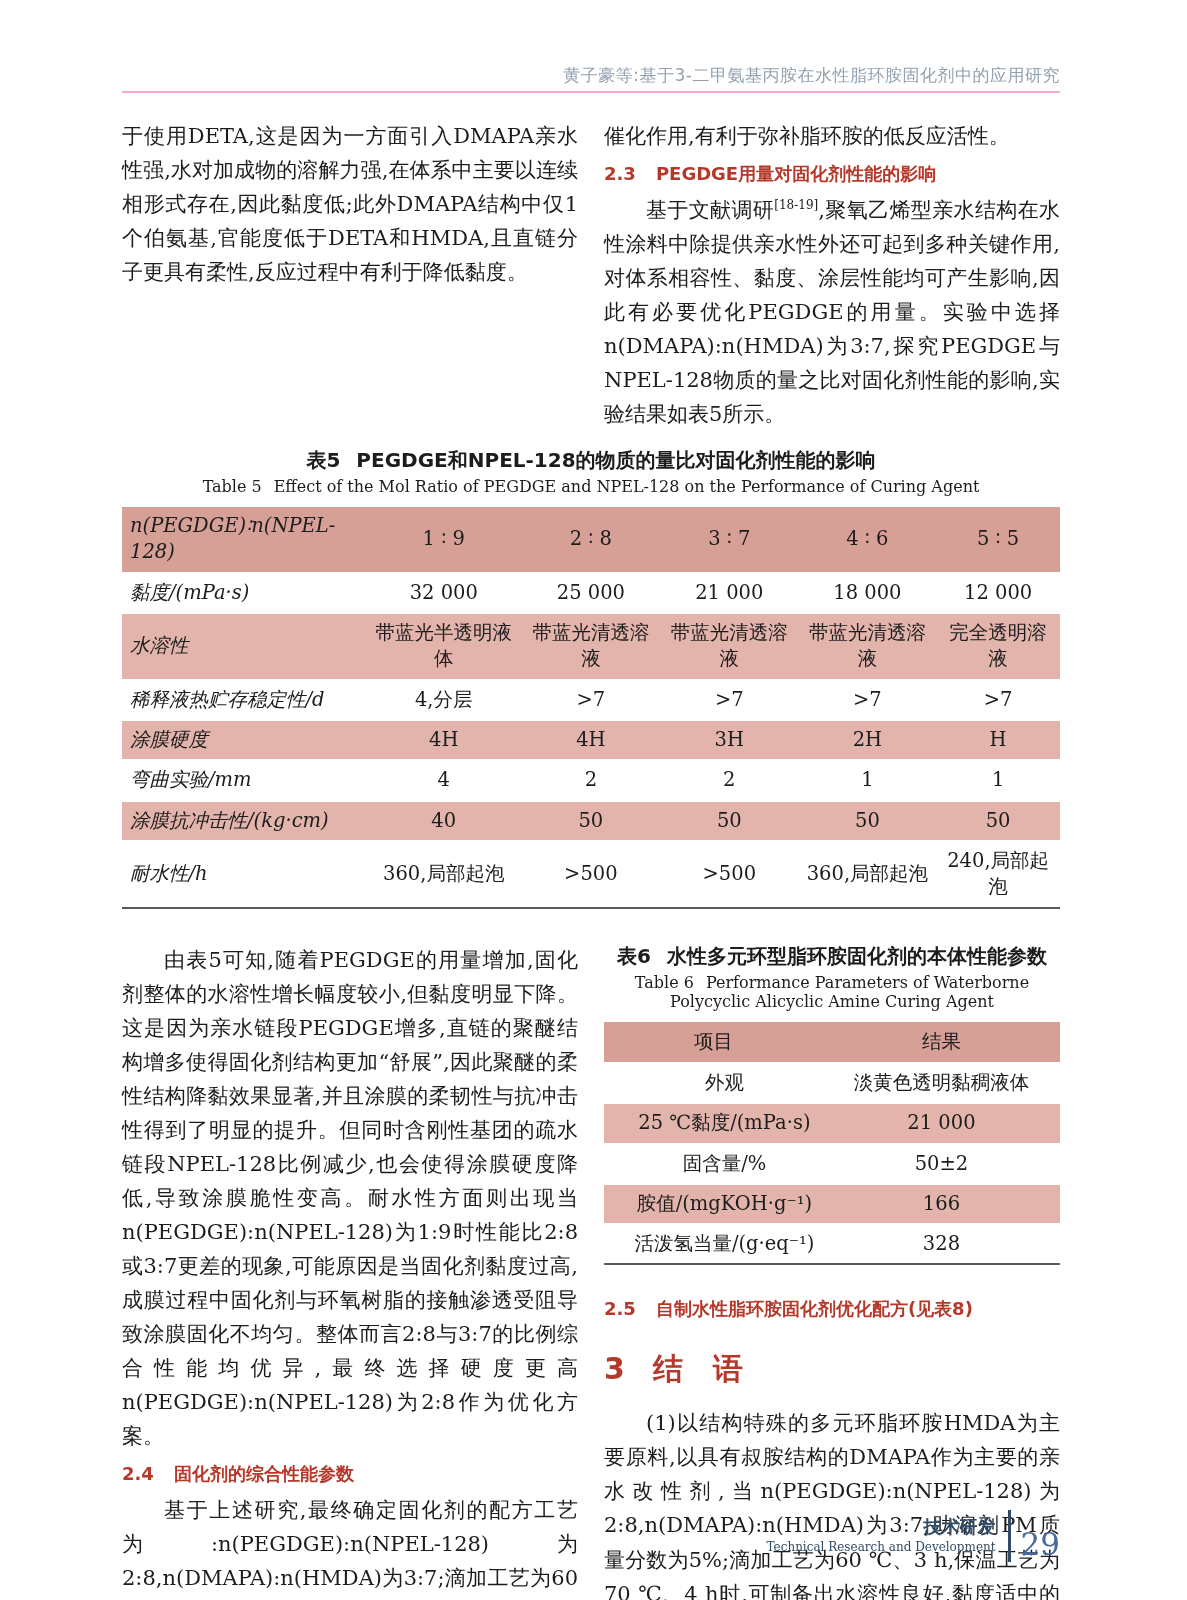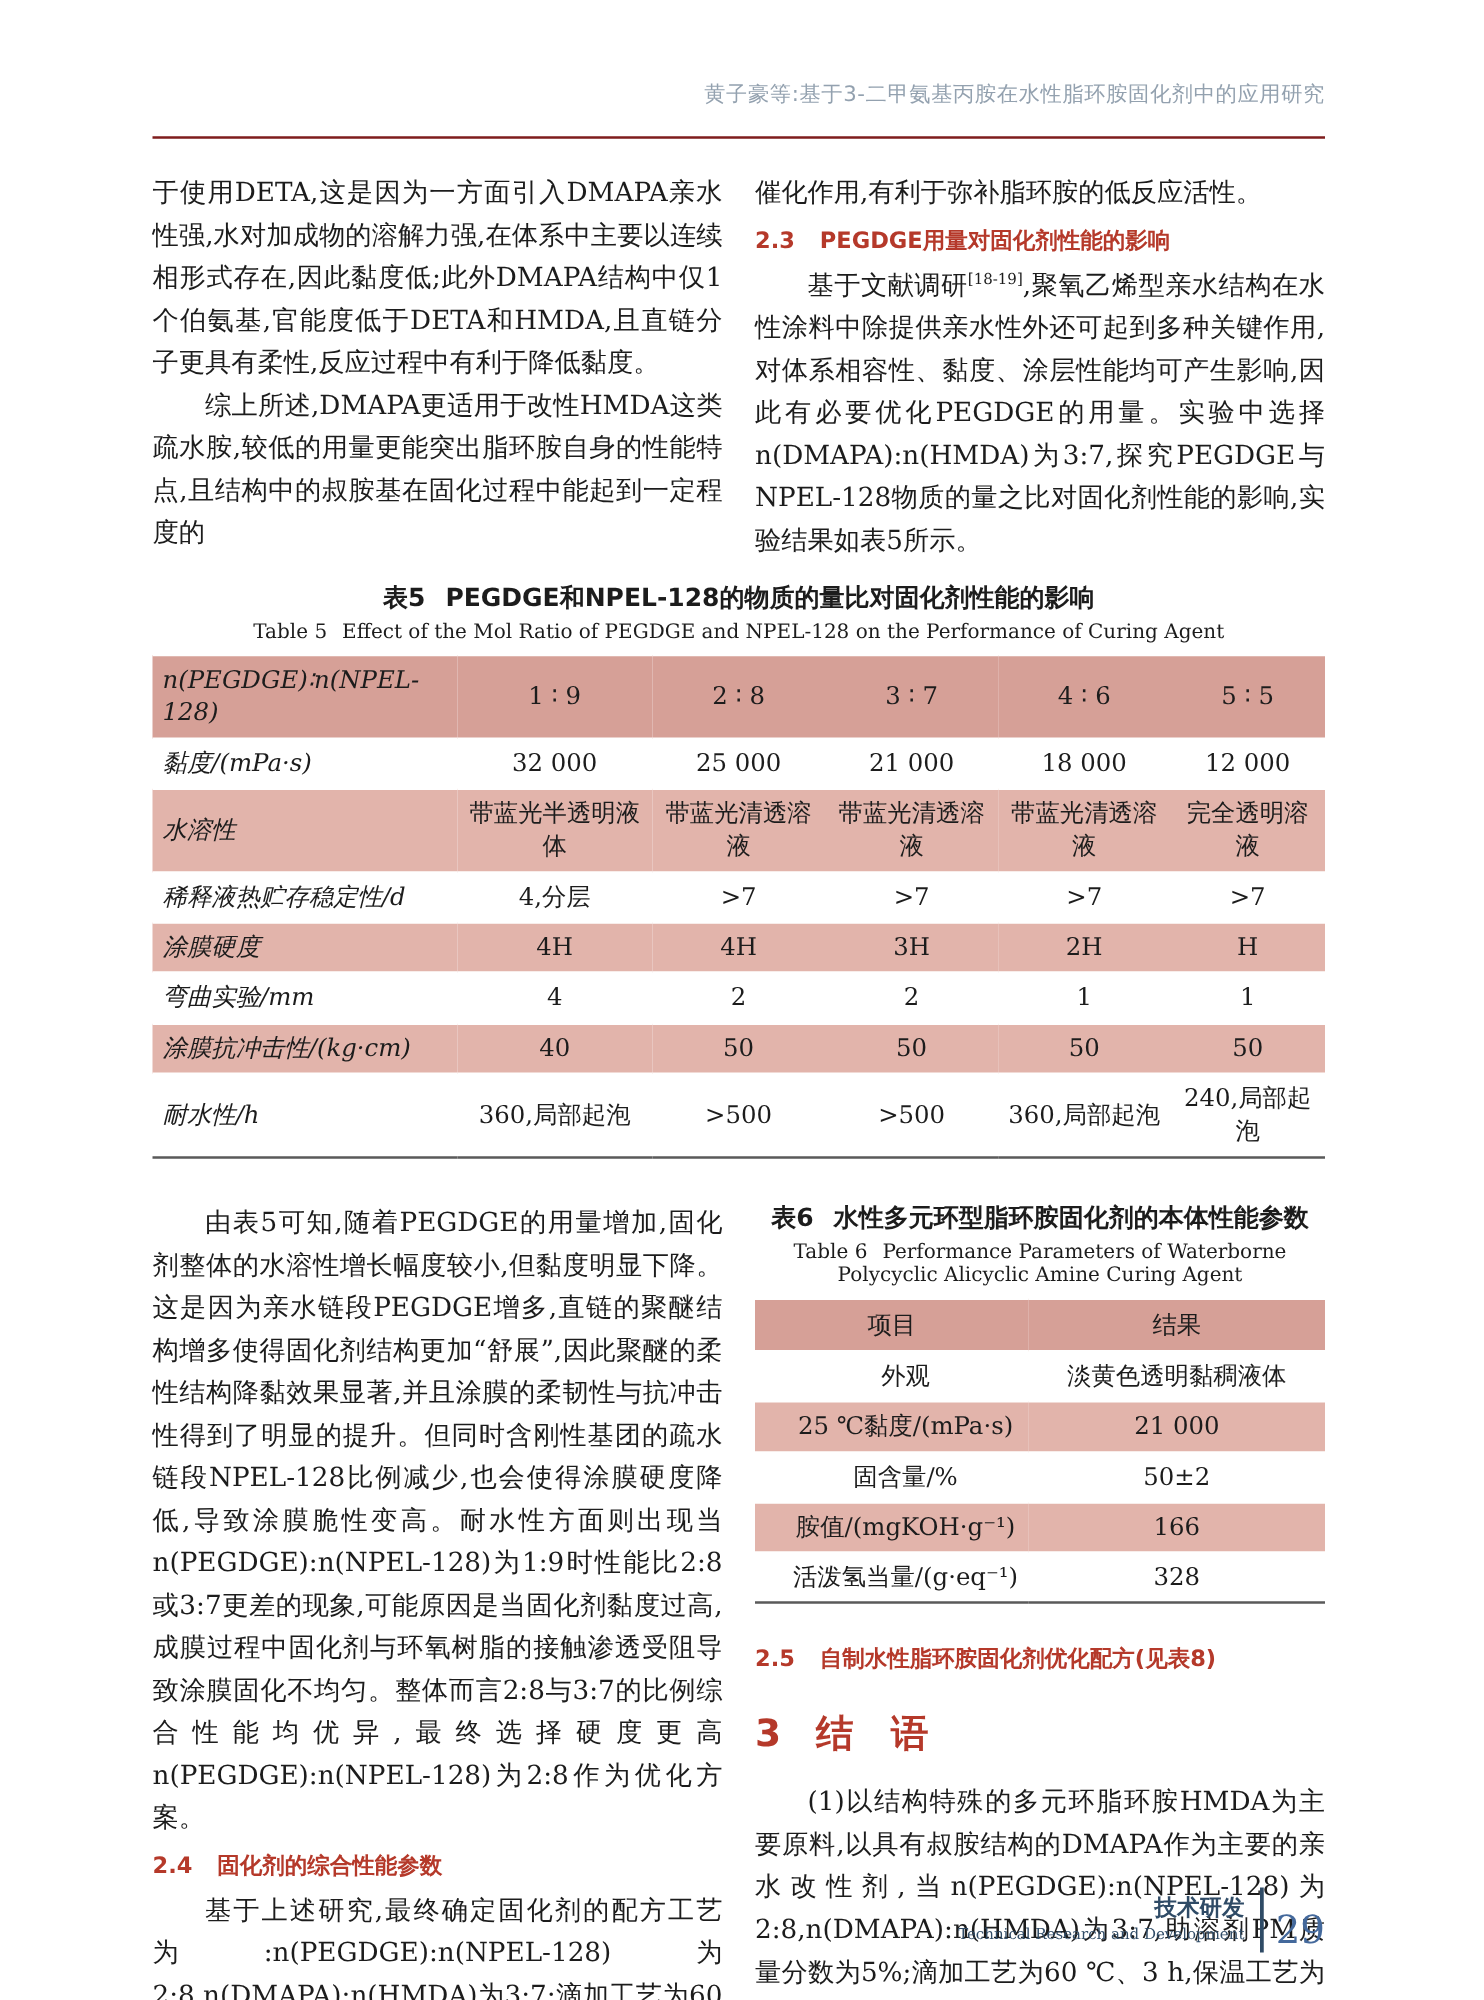--- a/index.html
+++ b/index.html
@@ -11,22 +11,22 @@
     --navy:#2f4b66;
     --page-blue:#44699c;
   }
   *{box-sizing:border-box;}
   html,body{margin:0;padding:0;background:#ffffff;}
   body{width:1187px;height:1600px;overflow:hidden;color:var(--ink);
        font-family:"DejaVu Serif","Liberation Serif",serif;}
   .page{width:1187px;height:1600px;position:relative;padding:64px 127px 0 122px;}
 
   .running-header{text-align:right;font-family:"DejaVu Sans","Liberation Sans",sans-serif;
-    font-size:17px;color:var(--hdr-gray);padding-bottom:22px;
-    border-bottom:2px solid #7f1d1d;margin-bottom:26px;letter-spacing:.5px;}
+    font-size:17px;color:var(--hdr-gray);padding-bottom:4px;
+    border-bottom:2px solid #f9a8d4;margin-bottom:26px;letter-spacing:.5px;}
 
   .two-col{display:flex;gap:26px;}
   .col{flex:1 1 0;min-width:0;}
 
   p.body-p{margin:0;font-size:21px;line-height:1.62;text-align:justify;text-indent:2em;}
   p.noindent{text-indent:0;}
   sup.cite{font-size:12px;line-height:0;}
 
   .h-red{margin:9px 0 7px;font-size:18px;font-weight:700;color:var(--red);
     font-family:"DejaVu Sans","Liberation Sans",sans-serif;text-indent:0;}
@@ -68,21 +68,20 @@
 
 <div class="page">
 
   <div class="running-header">
     <span>黄子豪等:基于3-二甲氨基丙胺在水性脂环胺固化剂中的应用研究</span>
   </div>
 
   <div class="two-col">
     <div class="col">
       <p class="body-p noindent">于使用DETA,这是因为一方面引入DMAPA亲水性强,水对加成物的溶解力强,在体系中主要以连续相形式存在,因此黏度低;此外DMAPA结构中仅1个伯氨基,官能度低于DETA和HMDA,且直链分子更具有柔性,反应过程中有利于降低黏度。</p>
-      <p class="body-p">综上所述,DMAPA更适用于改性HMDA这类疏水胺,较低的用量更能突出脂环胺自身的性能特点,且结构中的叔胺基在固化过程中能起到一定程度的</p>
     </div>
     <div class="col">
       <p class="body-p noindent">催化作用,有利于弥补脂环胺的低反应活性。</p>
       <h4 class="h-red">
         <span class="hnum">2.3</span><span>PEGDGE用量对固化剂性能的影响</span>
       </h4>
       <p class="body-p">
         <span>基于文献调研</span><sup class="cite">[18-19]</sup><span>,聚氧乙烯型亲水结构在水性涂料中除提供亲水性外还可起到多种关键作用,对体系相容性、黏度、涂层性能均可产生影响,因此有必要优化PEGDGE的用量。实验中选择n(DMAPA):n(HMDA)为3:7,探究PEGDGE与NPEL-128物质的量之比对固化剂性能的影响,实验结果如表5所示。</span>
       </p>
     </div>

